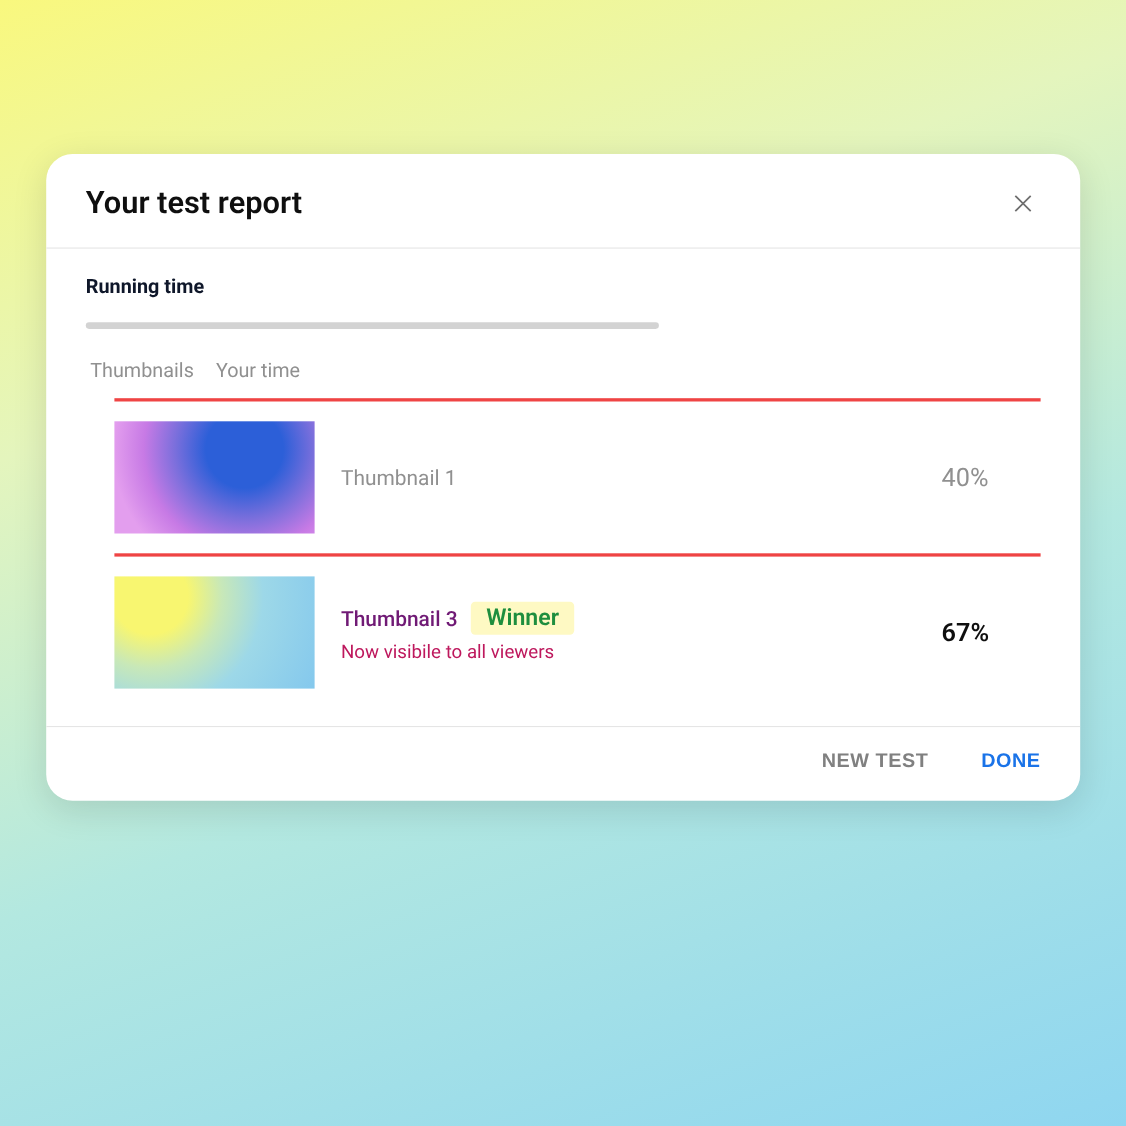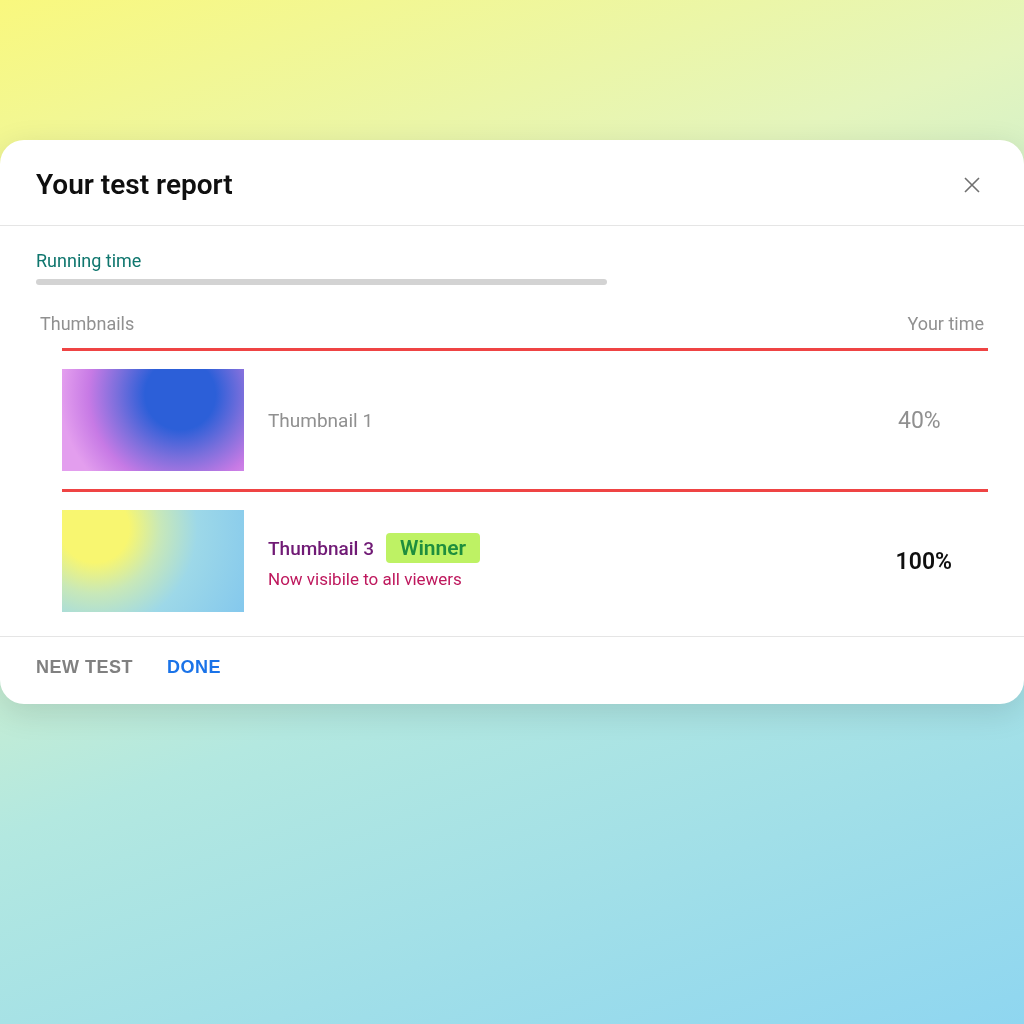--- a/index.html
+++ b/index.html
@@ -11,21 +11,21 @@
       width: 1024px;
       height: 1024px;
       font-family: -apple-system, BlinkMacSystemFont, 'Segoe UI', Roboto, Arial, sans-serif;
       background: linear-gradient(160deg, #f9f87e 0%, #e4f5bd 30%, #b3e8e0 60%, #8fd6f0 100%);
       display: flex;
       align-items: flex-start;
       justify-content: center;
       padding-top: 140px;
     }
     .dialog {
-      width: 1024px;
+      width: 940px;
       background: #ffffff;
       border-radius: 24px;
       box-shadow: 0 8px 32px rgba(0,0,0,0.12);
       overflow: hidden;
     }
     .dialog-header {
       display: flex;
       align-items: center;
       justify-content: space-between;
       padding: 28px 36px 24px 36px;
@@ -47,37 +47,37 @@
     }
     .close-btn svg {
       width: 24px;
       height: 24px;
     }
     .dialog-body {
       padding: 24px 36px 0 36px;
     }
     .section-title {
       font-size: 18px;
-      font-weight: 400;
-      color: #0f766e;
-      margin-bottom: 8px;
+      font-weight: 700;
+      color: #0f172a;
+      margin-bottom: 22px;
     }
     .progress-bar {
       width: 60%;
       height: 6px;
       background: #d3d3d3;
       border-radius: 3px;
       margin-bottom: 28px;
     }
     .table-header {
       display: flex;
-      justify-content: space-between;
       padding: 0 4px 14px 4px;
       color: #909090;
       font-size: 18px;
+      gap: 20px;
     }
     .table {
       margin-left: 26px;
     }
     .row {
       display: flex;
       align-items: center;
       padding: 18px 0;
       border-top: 3px solid #ef4444;
     }
@@ -109,21 +109,21 @@
     }
     .row-label {
       font-size: 19px;
       color: #909090;
     }
     .row-label.winner {
       color: #701a75;
       font-weight: 500;
     }
     .winner-badge {
-      background: #bef264;
+      background: #fef9c3;
       color: #1e8e3e;
       font-weight: 600;
       font-size: 21px;
       padding: 3px 14px;
       border-radius: 4px;
     }
     .row-sub {
       font-size: 17px;
       color: #be185d;
       margin-top: 6px;
@@ -134,26 +134,26 @@
       padding-right: 36px;
       min-width: 90px;
       text-align: left;
     }
     .row-value.winner {
       color: #0f0f0f;
       font-weight: 600;
     }
     .dialog-footer {
       display: flex;
-      justify-content: flex-start;
-      align-items: center;
-      gap: 34px;
+      justify-content: flex-end;
+      align-items: center;
+      gap: 48px;
       padding: 20px 36px 26px 36px;
       border-top: 1px solid #e5e5e5;
-      margin-top: 6px;
+      margin-top: 16px;
     }
     .btn {
       font-size: 18px;
       font-weight: 600;
       letter-spacing: 0.5px;
       cursor: pointer;
       background: none;
       border: none;
     }
     .btn-secondary {
@@ -200,21 +200,21 @@
 
       <div class="row">
         <div class="thumb thumb-3"></div>
         <div class="row-content">
           <div class="row-label-line">
             <span class="row-label winner">Thumbnail 3</span>
             <span class="winner-badge">Winner</span>
           </div>
           <div class="row-sub">Now visibile to all viewers</div>
         </div>
-        <div class="row-value winner">100%</div>
+        <div class="row-value winner">67%</div>
       </div>
 
     </div>
   </div>
 
   <div class="dialog-footer">
     <button class="btn btn-secondary">NEW TEST</button>
     <button class="btn btn-primary">DONE</button>
   </div>
 </div>

